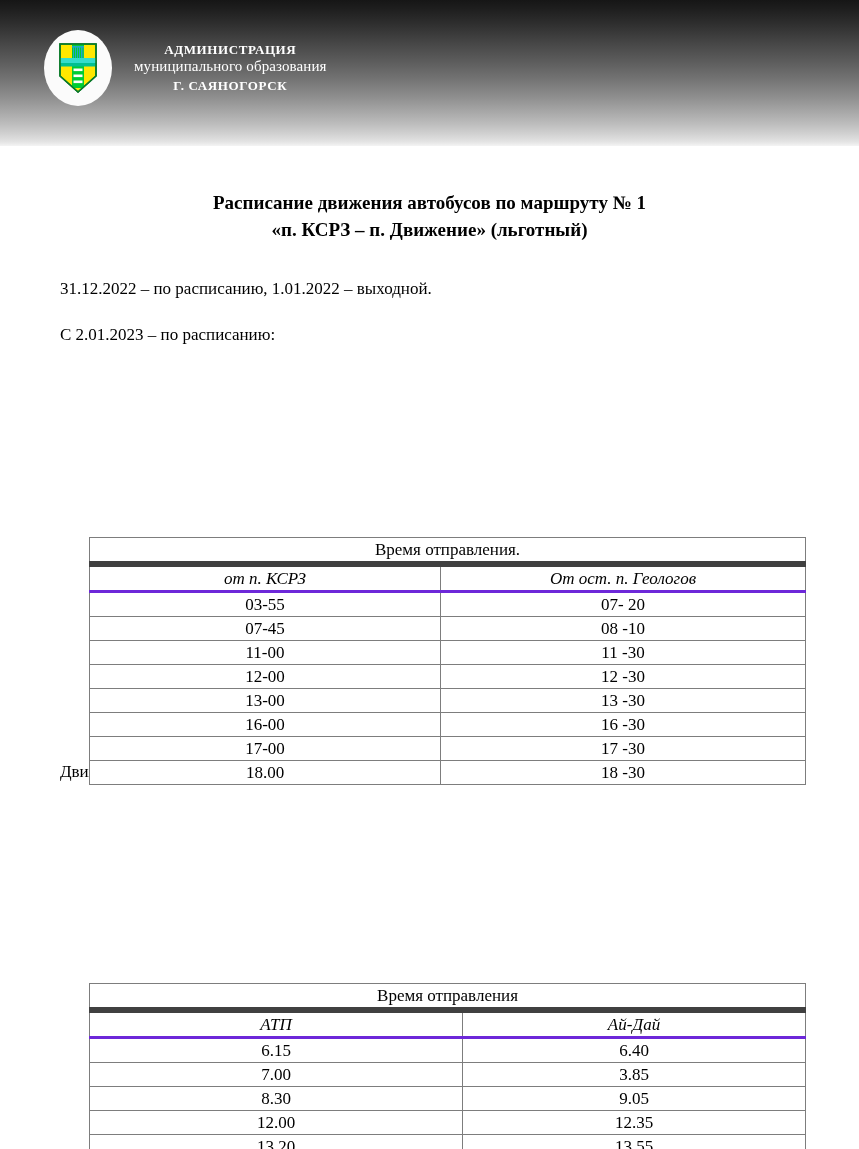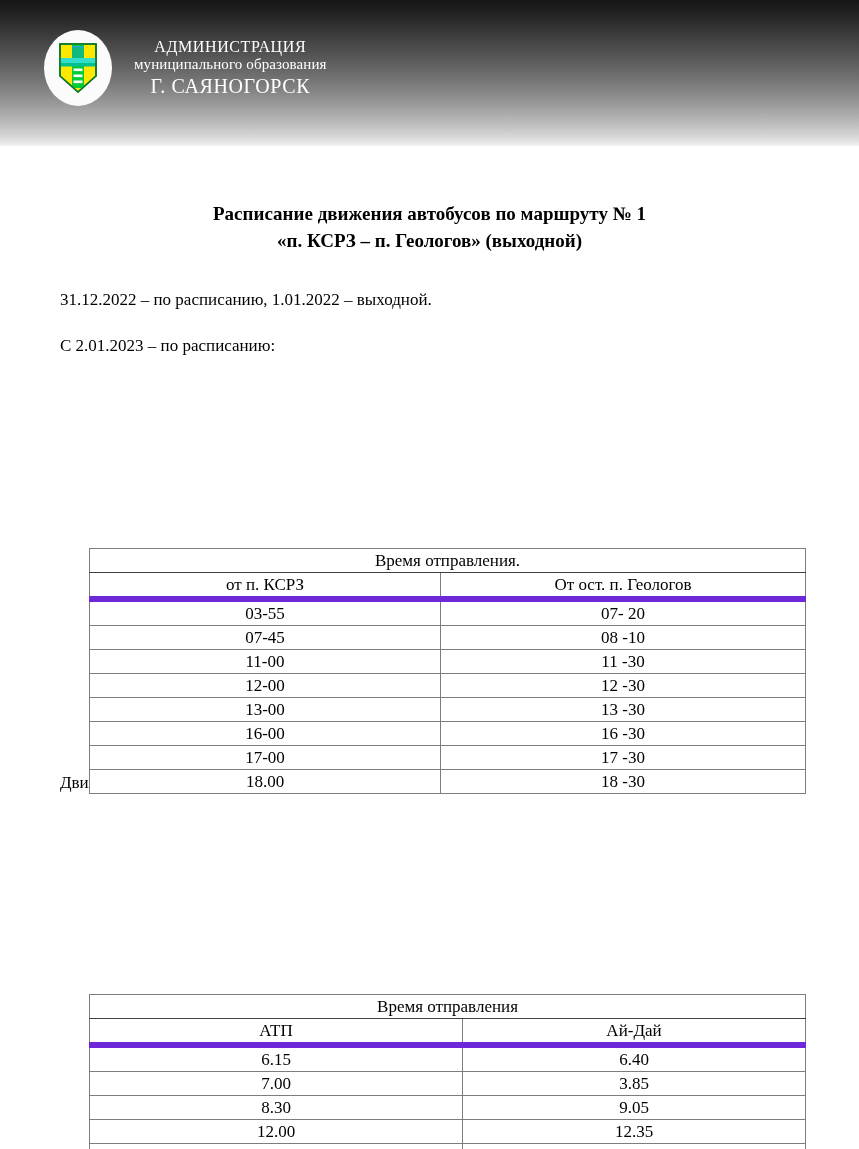--- a/index.html
+++ b/index.html
@@ -56,55 +56,55 @@
   }
   .emblem-disc svg { display: block; }
 
   .banner-text {
     margin-left: 22px;
     text-align: center;
     line-height: 1.08;
     color: #ffffff;
   }
   .banner-line1 {
-    font-size: 16px;
-    font-weight: normal;
+    font-size: 13px;
+    font-weight: bold;
     letter-spacing: 0.6px;
     font-family: "Liberation Serif", serif;
   }
   .banner-line2 {
     font-size: 15px;
     font-weight: normal;
     letter-spacing: 0.1px;
     margin-top: 1px;
     font-family: "Liberation Serif", serif;
   }
   .banner-line3 {
-    font-size: 20px;
-    font-weight: normal;
+    font-size: 13px;
+    font-weight: bold;
     letter-spacing: 0.6px;
     margin-top: 4px;
     font-family: "Liberation Serif", serif;
   }
 
   
   .doc {
     position: relative;
     padding: 0;
   }
 
   .doc-title {
     text-align: center;
     font-weight: bold;
     font-size: 19px;
     line-height: 1.42;
     margin: 0;
     padding: 0 70px;
   }
-  #title1-wrap { margin-top: 55px; }
+  #title1-wrap { margin-top: 44px; }
   #title2-wrap { margin-top: 62px; }
 
   .para {
     font-size: 17px;
     line-height: 1.3;
     margin: 0;
     padding-left: 60px;
   }
   #para1 { margin-top: 34px; }
   #para2 { margin-top: 24px; }
@@ -135,24 +135,25 @@
     height: 23px;
     line-height: 23px;
     padding: 0 4px;
     text-align: center;
     font-weight: normal;
     vertical-align: middle;
     white-space: nowrap;
     overflow: hidden;
   }
   .sched-table .span-head {
-    border-bottom: 1px solid #404040;
+    border-bottom: 6px solid #404040;
   }
   .sched-table .col-head {
-    border-bottom: 6px solid #6d28d9;
+    border-bottom: 3px solid #6d28d9;
+    font-style: italic;
   }
   #table1 col.c1 { width: 351px; }
   #table1 col.c2 { width: 365px; }
   #table2 col.c1 { width: 373px; }
   #table2 col.c2 { width: 343px; }
 </style>
 </head>
 <body>
 
 <div class="banner">
@@ -192,21 +193,21 @@
       <div class="banner-line3">Г. САЯНОГОРСК</div>
     </div>
 
   </div>
 </div>
 
 <div class="doc">
 
   <div id="title1-wrap">
     <div class="doc-title">Расписание движения автобусов по маршруту № 1</div>
-    <div class="doc-title">«п. КСРЗ – п. Геологов» (выходной)</div>
+    <div class="doc-title">«п. КСРЗ – п. Движение» (льготный)</div>
   </div>
 
   <p class="para" id="para1">31.12.2022 – по расписанию, 1.01.2022 – выходной.</p>
 
   <p class="para" id="para2">С 2.01.2023 – по расписанию:</p>
 
   <table class="sched-table" id="table1">
     <colgroup>
         <col class="c1">
         <col class="c2">

